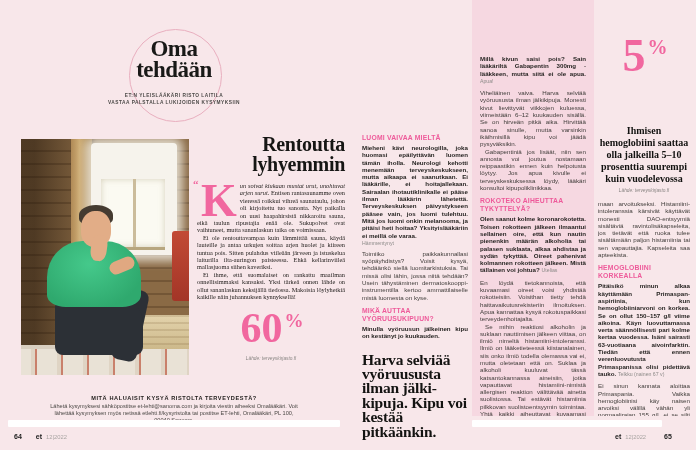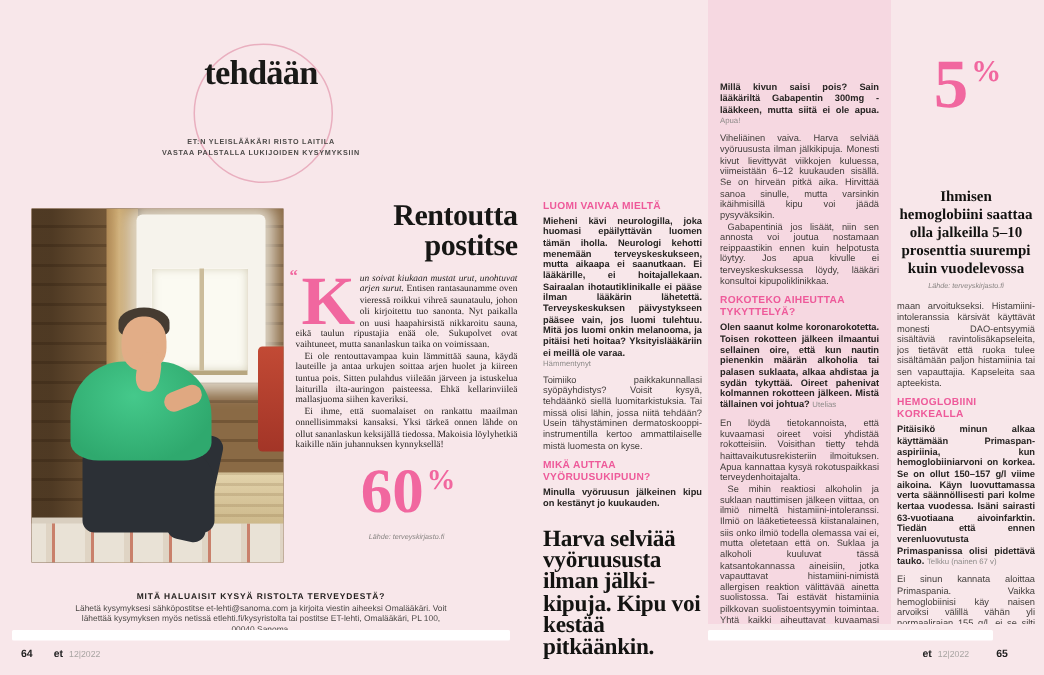--- a/index.html
+++ b/index.html
@@ -93,20 +93,21 @@
   .stat-right .stat-pct{font-size:20px;top:-17px;}
   .stat-right .stat-text{font-size:10px;line-height:12px;margin-top:41px;}
 </style>
 </head>
 <body>
 
 <div class="spread">
 
   <div class="hdr-circle"></div>
   <div class="hdr-title">
+    <div>Oma</div>
     <div>tehdään</div>
   </div>
   <div class="hdr-sub">
     <div>ET:N YLEISLÄÄKÄRI RISTO LAITILA</div>
     <div>VASTAA PALSTALLA LUKIJOIDEN KYSYMYKSIIN</div>
   </div>
 
   <div class="photo">
     <div class="ph-wall"></div>
     <div class="ph-wall-shade"></div>
@@ -124,21 +125,21 @@
     <div class="ph-shirt"></div>
     <div class="ph-arm"></div>
     <div class="ph-hair"></div>
     <div class="ph-head"></div>
     <div class="ph-hands"></div>
   </div>
 
   <div class="intro-col">
     <div class="intro-h">
       <div>Rentoutta</div>
-      <div>postitse</div>
+      <div>lyhyemmin</div>
     </div>
     <div class="intro-body">
       <span class="dc-quote">“</span>
       <span class="dropcap">K</span>
       <span class="it">un soivat kiukaan mustat urut, unohtuvat arjen surut.</span>
       <span> Entisen rantasaunamme oven vieressä roikkui vihreä saunataulu, johon oli kirjoitettu tuo sanonta. Nyt paikalla on uusi haapahirsistä nikkaroitu sauna, eikä taulun ripustajia enää ole. Sukupolvet ovat vaihtuneet, mutta sananlaskun taika on voimissaan.</span>
       <p>Ei ole rentouttavampaa kuin lämmittää sauna, käydä lauteille ja antaa urkujen soittaa arjen huolet ja kiireen tuntua pois. Sitten pulahdus viileään järveen ja istuskelua laiturilla ilta-auringon paisteessa. Ehkä kellarinviileä mallasjuoma siihen kaveriksi.</p>
       <p>Ei ihme, että suomalaiset on rankattu maailman onnellisimmaksi kansaksi. Yksi tärkeä onnen lähde on ollut sananlaskun keksijällä tiedossa. Makoisia löylyhetkiä kaikille näin juhannuksen kynnyksellä!</p>
     </div>
     <div class="stat">

